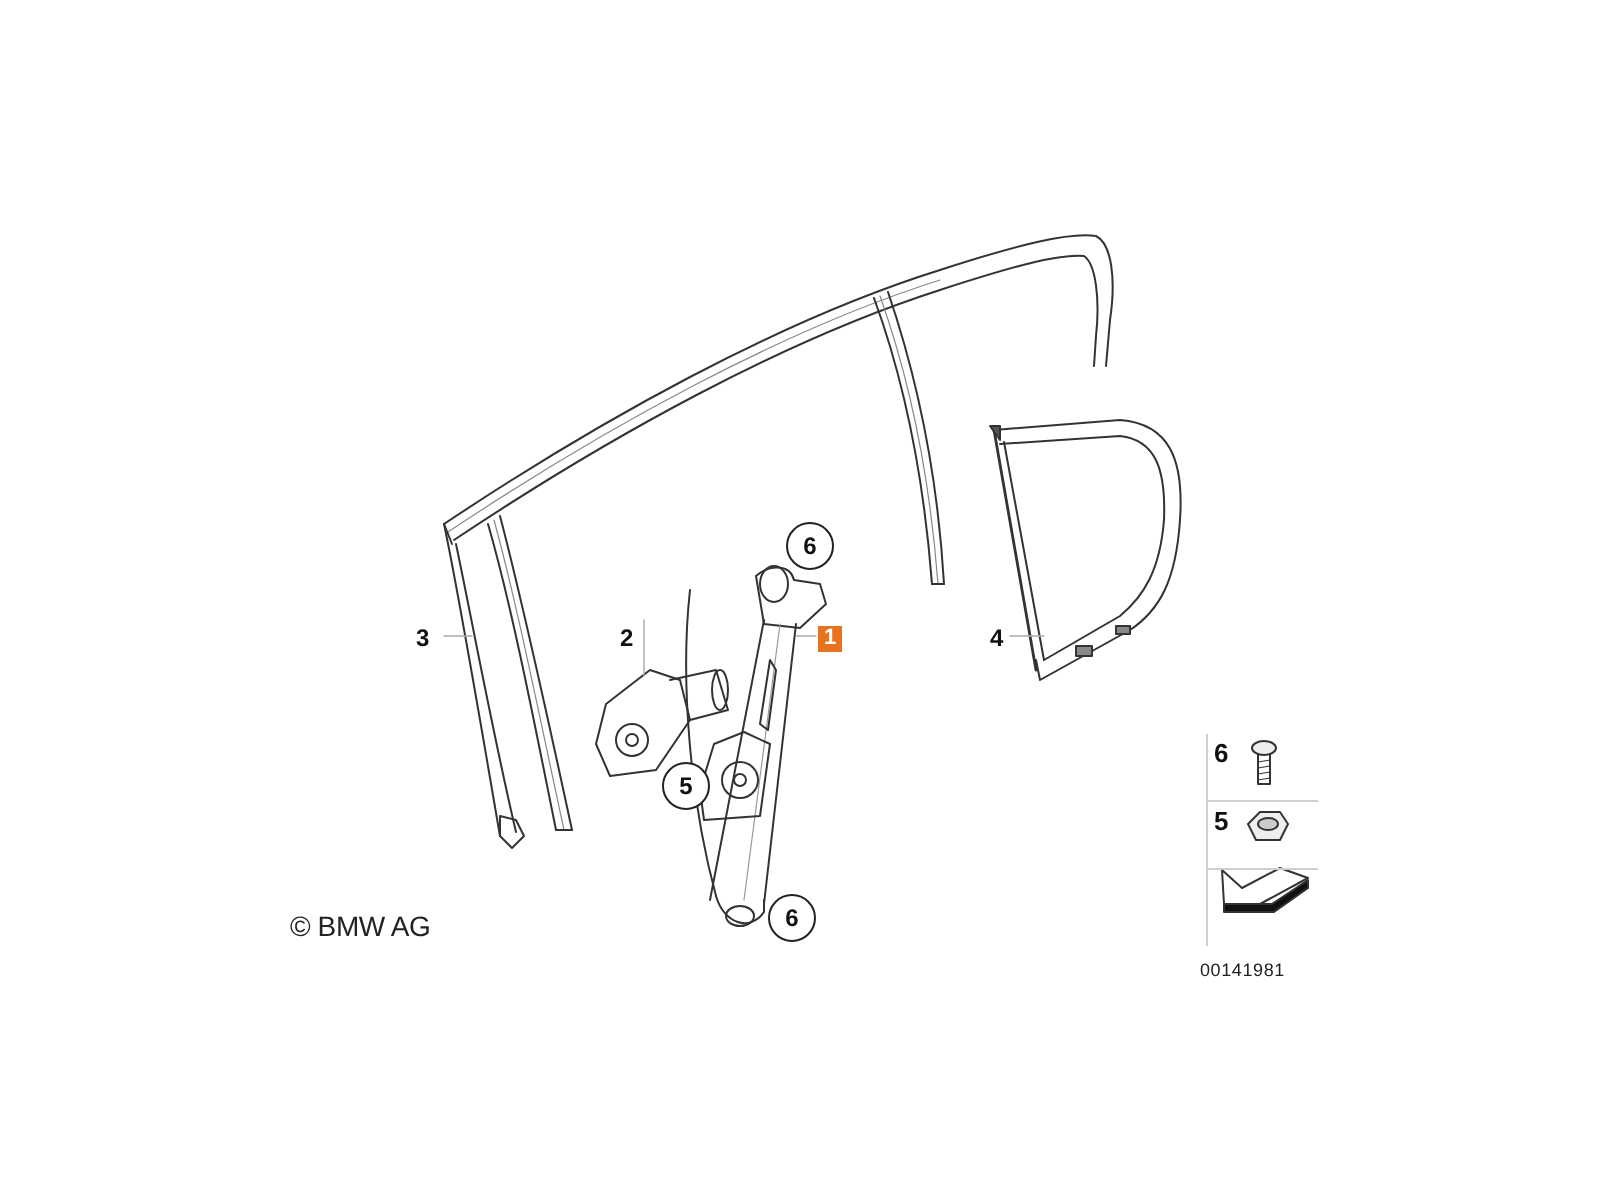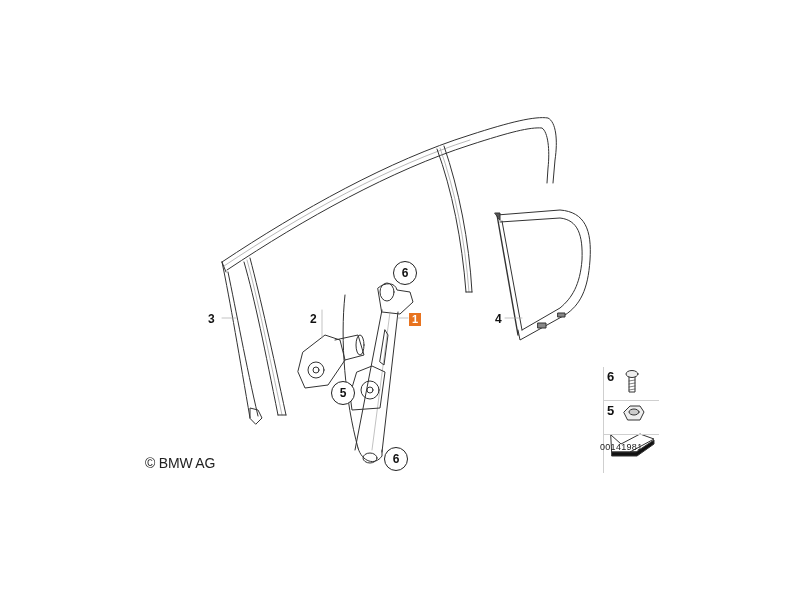--- a/index.html
+++ b/index.html
@@ -6,21 +6,21 @@
   body{width:800px;height:600px;position:relative;overflow:hidden;font-family:"Liberation Sans",sans-serif;}
   #diagram{position:absolute;left:0;top:0;width:800px;height:600px;}
   .callout{position:absolute;font-weight:bold;font-size:12px;color:#111;line-height:14px;}
   .circ{position:absolute;width:22px;height:22px;border:1.3px solid #222;border-radius:50%;background:#fff;font-weight:bold;font-size:12px;text-align:center;line-height:22px;color:#111;}
   .main-label{position:absolute;width:12px;height:13px;background:#e8731f;color:#fff;font-weight:bold;font-size:11px;text-align:center;line-height:13px;}
   .copyright{position:absolute;left:145px;top:455px;font-size:14px;font-weight:normal;color:#222;letter-spacing:-0.2px;}
   .legend{position:absolute;left:603px;top:367px;width:55px;border-left:1px solid #cfcfcf;}
   .legend-cell{position:relative;height:33px;border-bottom:1px solid #cfcfcf;}
   .legend-cell:last-child{border-bottom:none;height:38px;}
   .legend-num{position:absolute;left:3px;top:2px;font-weight:bold;font-size:13px;color:#111;}
-  .legend-code{position:absolute;left:600px;top:442px;font-size:9px;color:#222;letter-spacing:0.3px;}
+  .legend-code{position:absolute;left:600px;top:480px;font-size:9px;color:#222;letter-spacing:0.3px;}
 </style>
 </head>
 <body>
 
 <svg id="diagram" viewBox="0 0 800 600" xmlns="http://www.w3.org/2000/svg">
   <g fill="none" stroke="#333" stroke-width="1" stroke-linejoin="round" stroke-linecap="round">
 
     <g>
       <path d="M222 262 C 300 210, 390 160, 470 135 C 510 122, 535 116, 548 118 C 556 122, 558 140, 555 160 L 553 183"></path>
       <path d="M227 270 C 305 218, 392 170, 470 145 C 510 132, 530 127, 542 128 C 548 132, 550 150, 548 168 L 547 183"></path>

